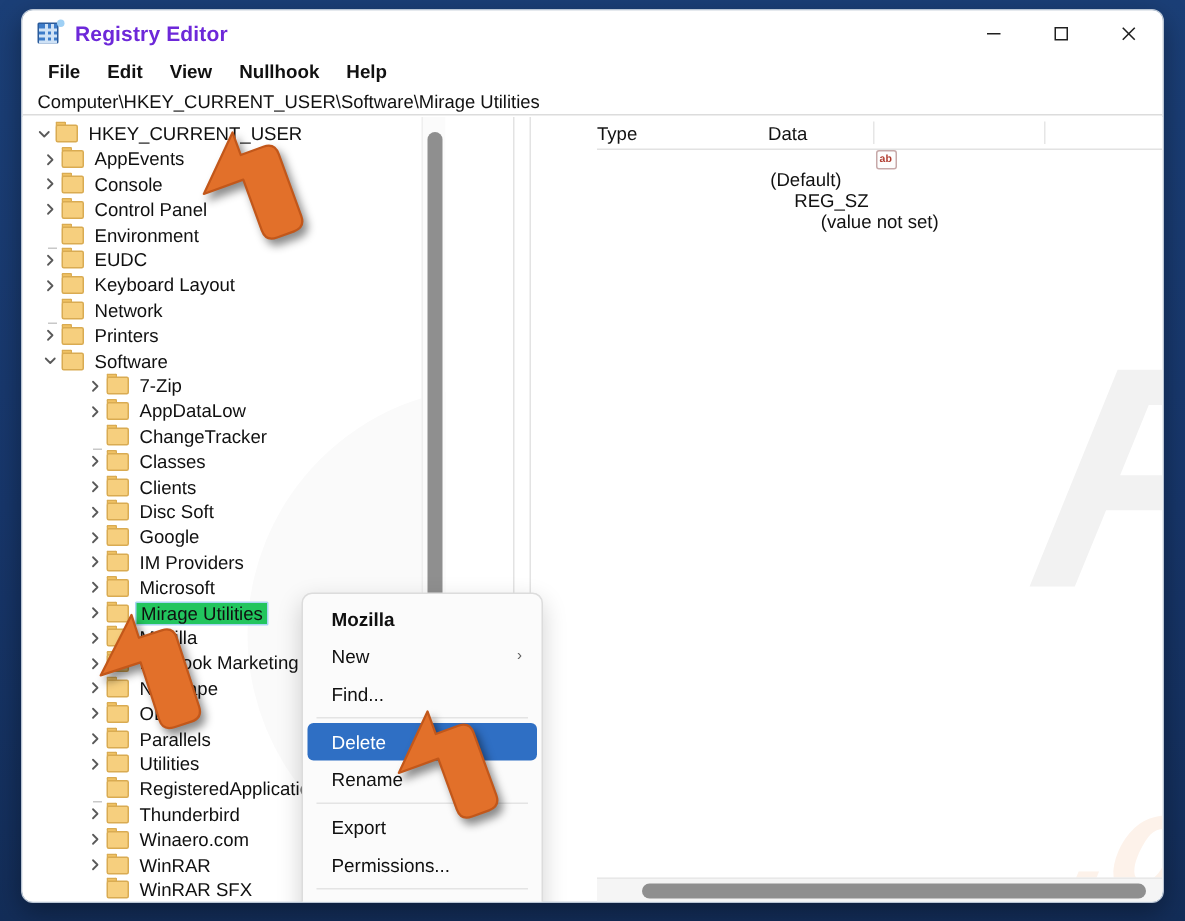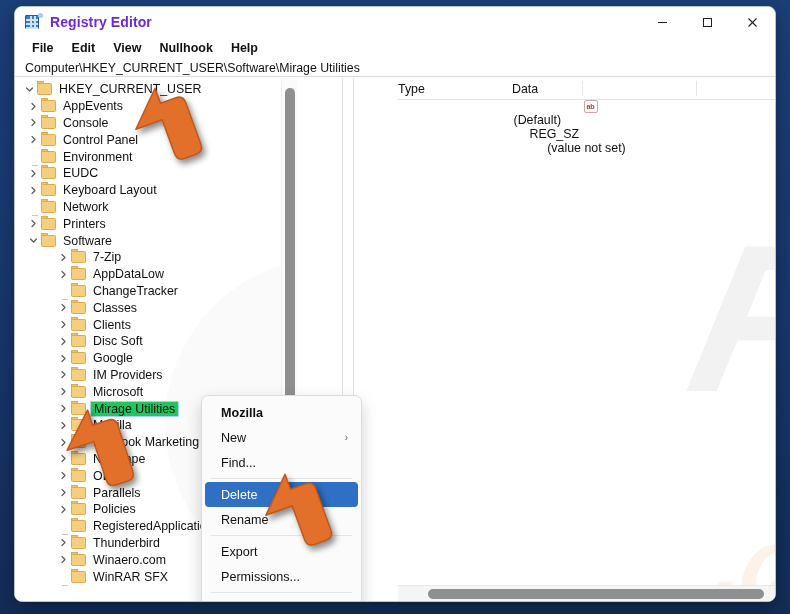--- a/index.html
+++ b/index.html
@@ -717,21 +717,21 @@
             <div class="node lvl2">
               <div class="twisty">
                 <svg width="9" height="9" viewBox="0 0 9 9">
                   <path d="M3 1.5 L6 4.5 L3 7.5" fill="none" stroke="currentColor" stroke-width="1.2" stroke-linecap="round" stroke-linejoin="round"></path>
                 </svg>
               </div>
               <div class="folder">
                 <div class="tab"></div>
                 <div class="back"></div>
               </div>
-              <span class="label">Policies</span>
+              <span class="label">Utilities</span>
             </div>
             <div class="node lvl2">
               <div class="leafline"></div>
               <div class="folder">
                 <div class="tab"></div>
                 <div class="back"></div>
               </div>
               <span class="label">RegisteredApplications</span>
             </div>
             <div class="node lvl2">
@@ -750,20 +750,32 @@
               <div class="twisty">
                 <svg width="9" height="9" viewBox="0 0 9 9">
                   <path d="M3 1.5 L6 4.5 L3 7.5" fill="none" stroke="currentColor" stroke-width="1.2" stroke-linecap="round" stroke-linejoin="round"></path>
                 </svg>
               </div>
               <div class="folder">
                 <div class="tab"></div>
                 <div class="back"></div>
               </div>
               <span class="label">Winaero.com</span>
+            </div>
+            <div class="node lvl2">
+              <div class="twisty">
+                <svg width="9" height="9" viewBox="0 0 9 9">
+                  <path d="M3 1.5 L6 4.5 L3 7.5" fill="none" stroke="currentColor" stroke-width="1.2" stroke-linecap="round" stroke-linejoin="round"></path>
+                </svg>
+              </div>
+              <div class="folder">
+                <div class="tab"></div>
+                <div class="back"></div>
+              </div>
+              <span class="label">WinRAR</span>
             </div>
             <div class="node lvl2">
               <div class="leafline"></div>
               <div class="folder">
                 <div class="tab"></div>
                 <div class="back"></div>
               </div>
               <span class="label">WinRAR SFX</span>
             </div>
           </div>

